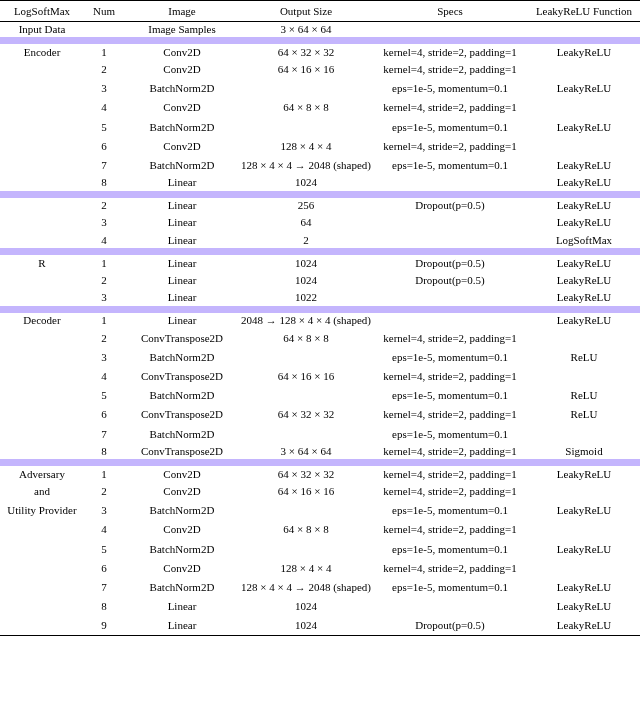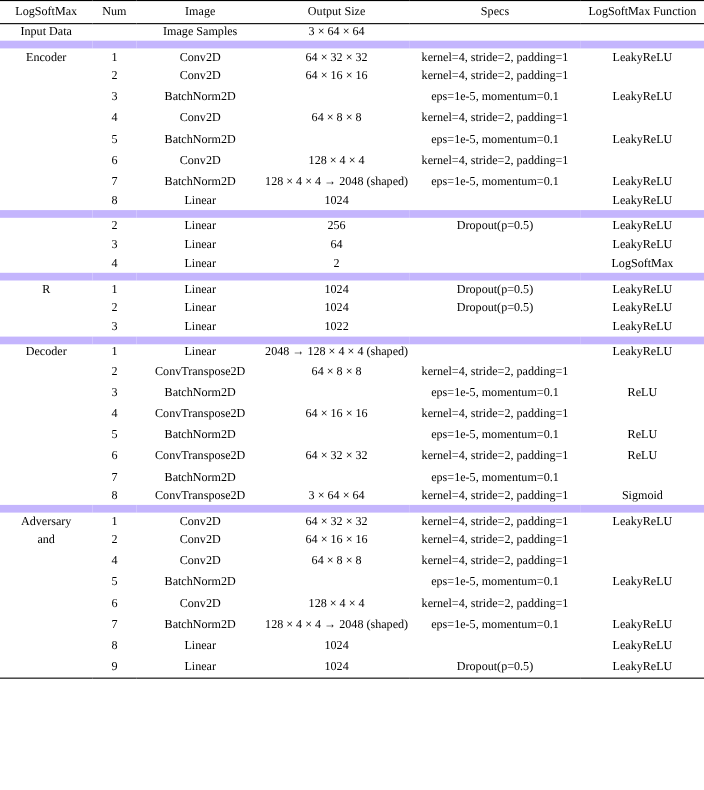--- a/index.html
+++ b/index.html
@@ -62,21 +62,21 @@
       <col class="c-specs">
       <col class="c-activ">
     </colgroup>
     <thead>
       <tr>
           <th>LogSoftMax</th>
           <th>Num</th>
           <th>Image</th>
           <th>Output Size</th>
           <th>Specs</th>
-          <th>LogSoftMax Function</th>
+          <th>LeakyReLU Function</th>
         </tr>
     </thead>
     <tbody>
         <tr class="section-end">
           <td>Input Data</td>
           <td></td>
           <td>Image Samples</td>
           <td>3 × 64 × 64</td>
           <td></td>
           <td></td>
@@ -265,20 +265,28 @@
           <td>kernel=4, stride=2, padding=1</td>
           <td>LeakyReLU</td>
         </tr>
         <tr>
           <td>and</td>
           <td>2</td>
           <td>Conv2D</td>
           <td>64 × 16 × 16</td>
           <td>kernel=4, stride=2, padding=1</td>
           <td></td>
+        </tr>
+        <tr>
+          <td>Utility Provider</td>
+          <td>3</td>
+          <td>BatchNorm2D</td>
+          <td></td>
+          <td>eps=1e-5, momentum=0.1</td>
+          <td>LeakyReLU</td>
         </tr>
         <tr>
           <td></td>
           <td>4</td>
           <td>Conv2D</td>
           <td>64 × 8 × 8</td>
           <td>kernel=4, stride=2, padding=1</td>
           <td></td>
         </tr>
         <tr>

